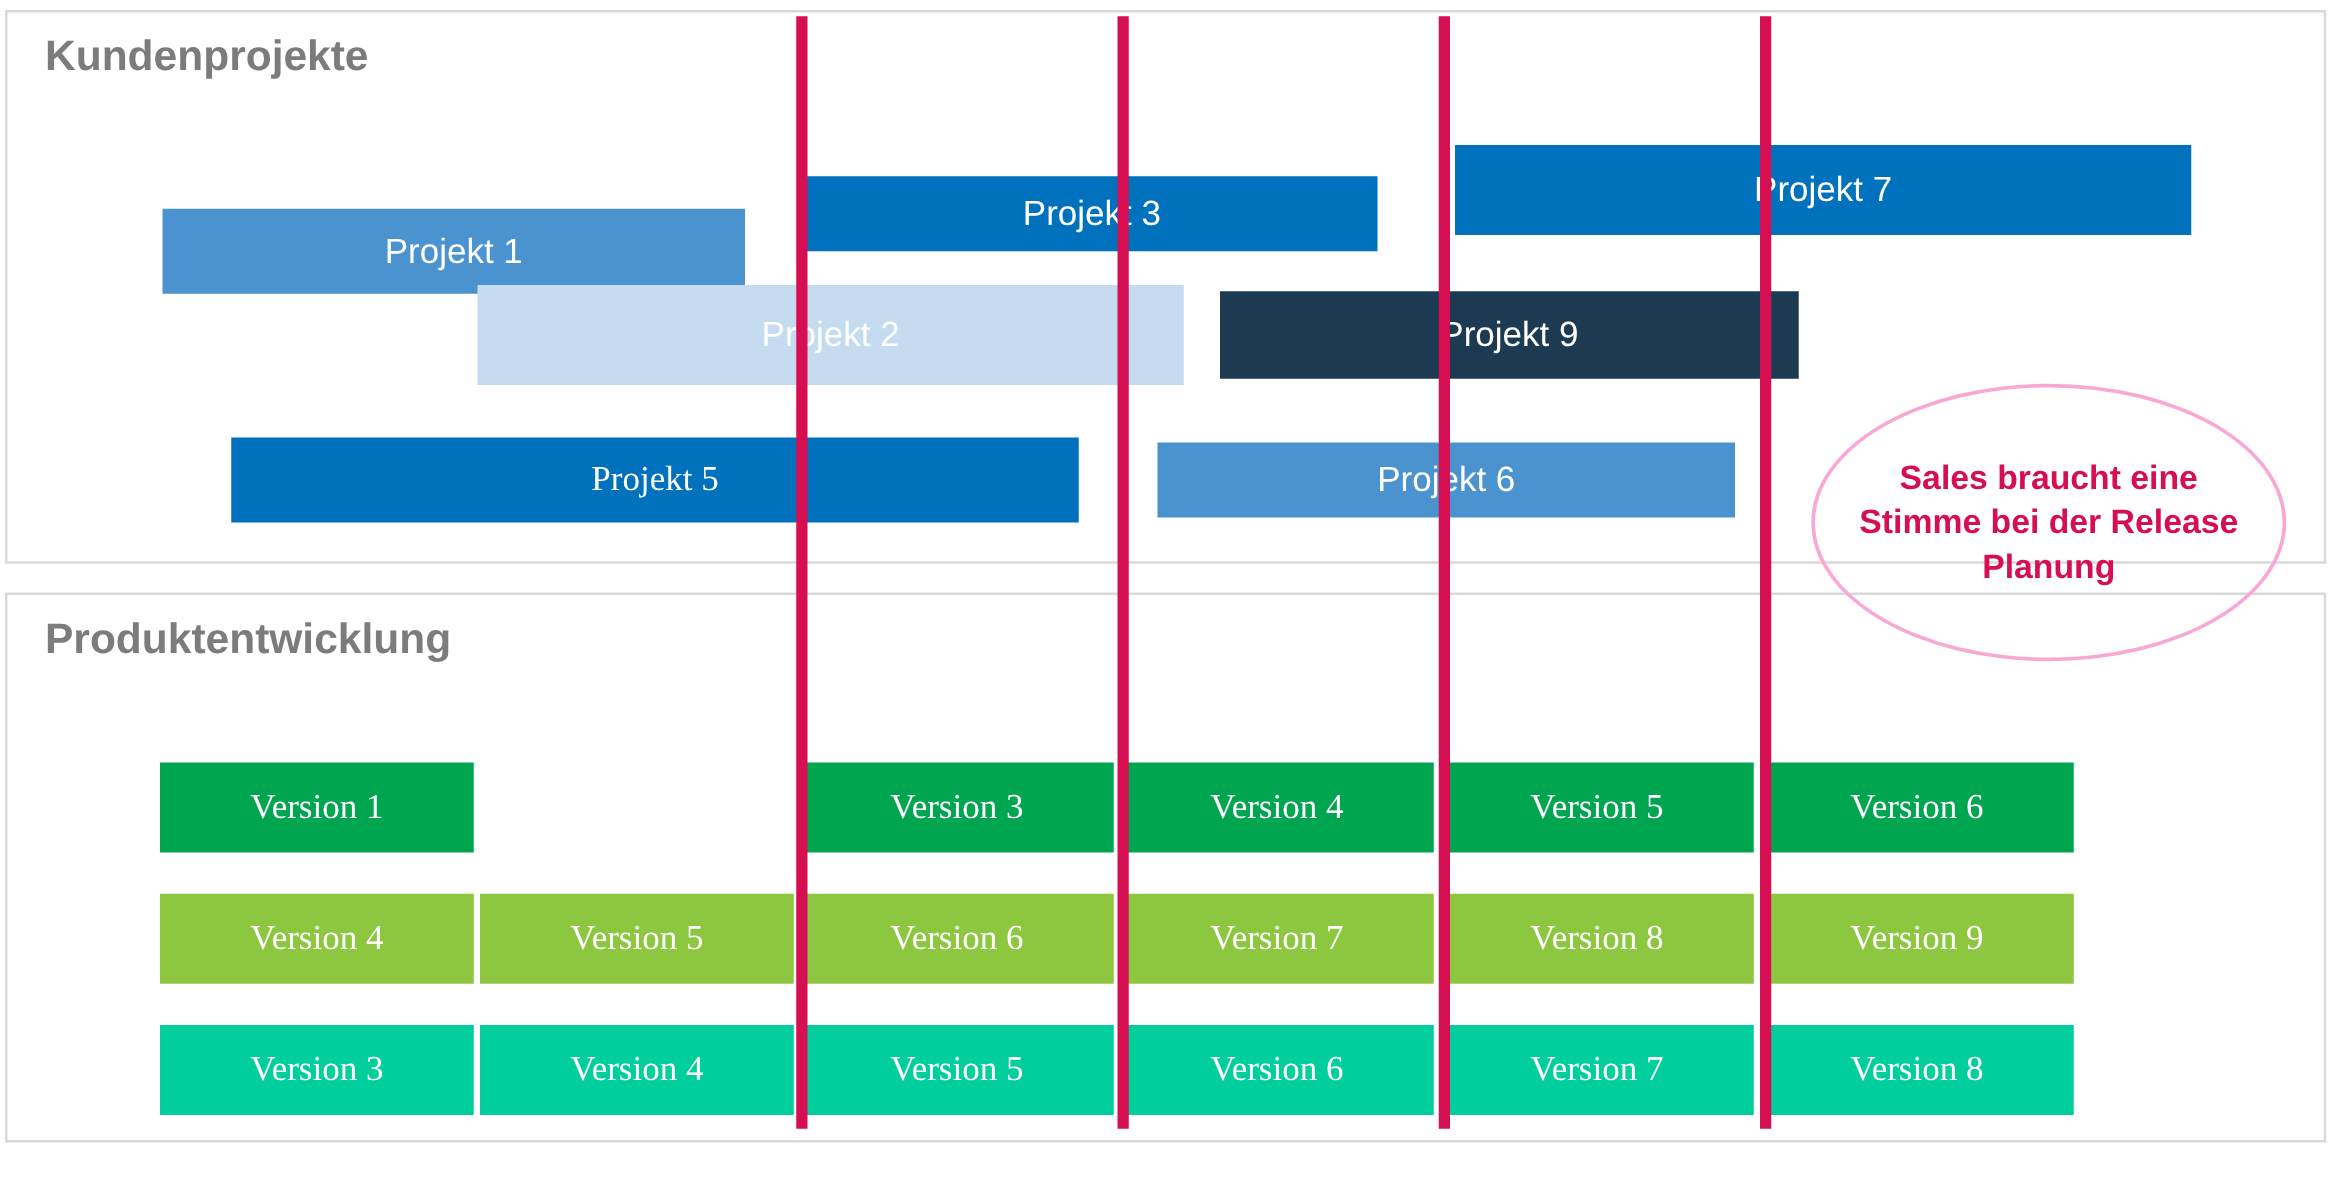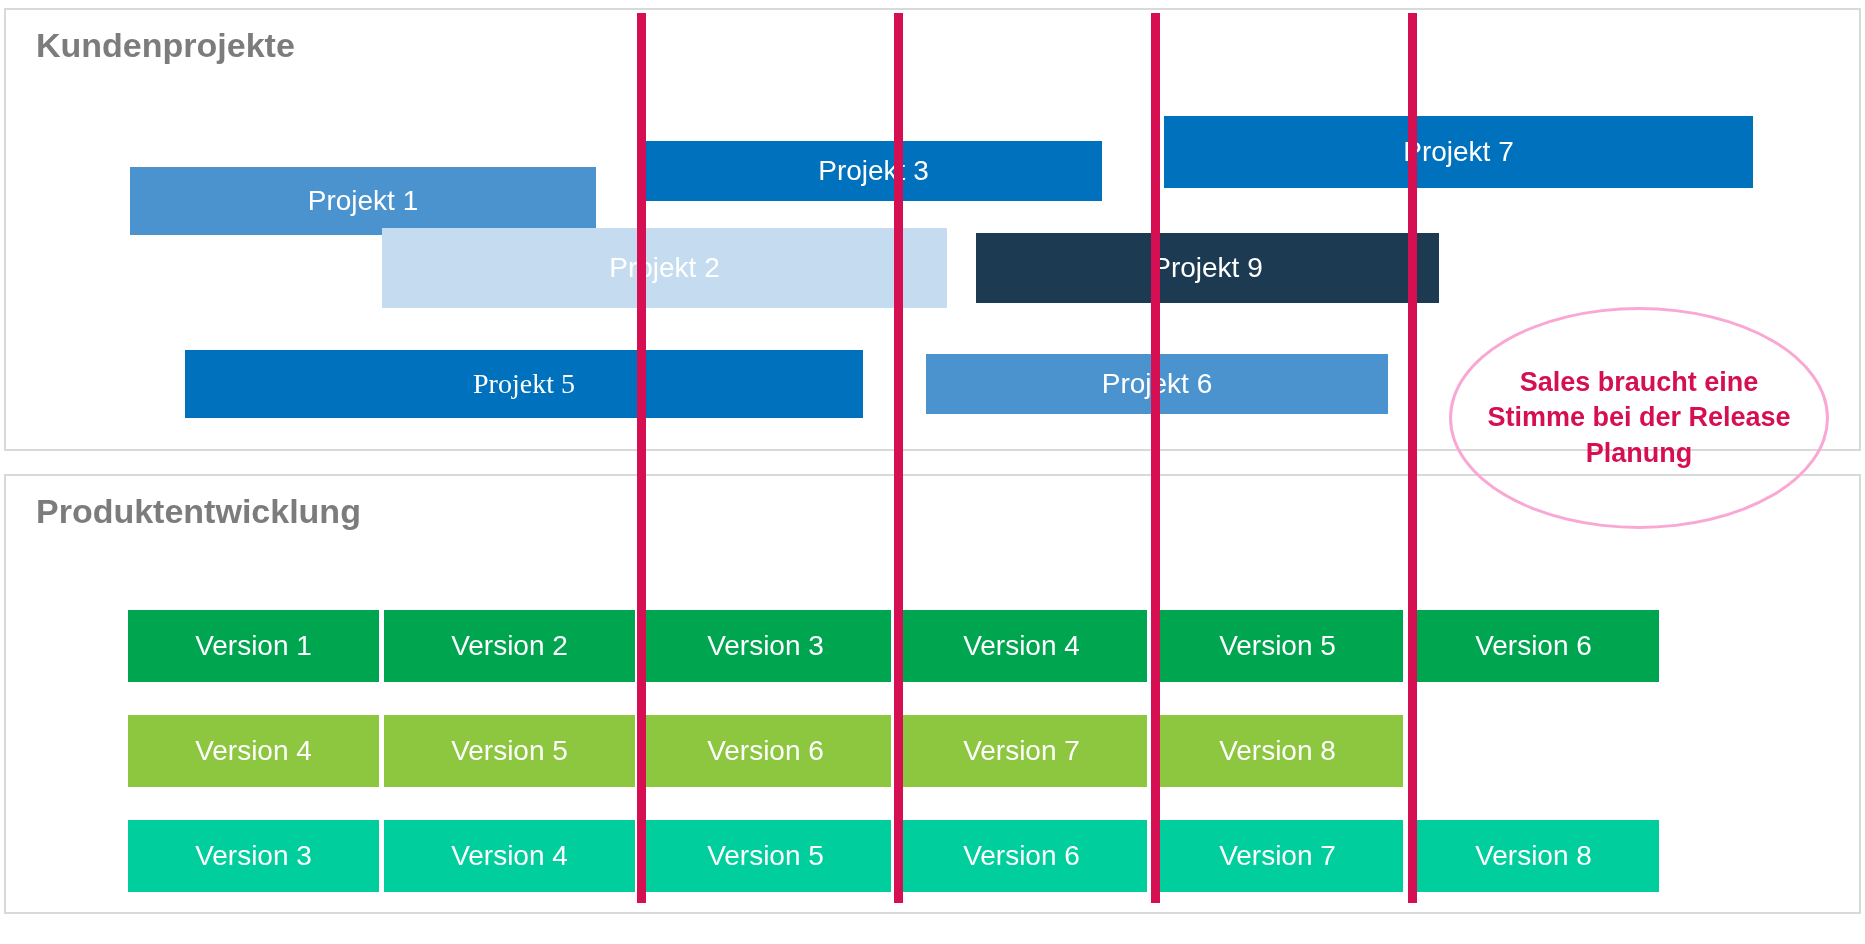--- a/index.html
+++ b/index.html
@@ -59,20 +59,21 @@
   }
   .bar-label {
     pointer-events: none;
   }
   
   .vrow {
     position: absolute;
     height: 52px;
     left: 0;
     right: 0;
+    font-family: Liberation Serif, serif;
   }
   .vseg {
     position: absolute;
     top: 0;
     height: 72px;
     display: flex;
     align-items: center;
     justify-content: center;
     color: #ffffff;
     font-size: 28px;
@@ -145,23 +146,20 @@
 
   <div class="panel" id="panel-product">
     <div class="panel-title">Produktentwicklung</div>
   </div>
 
   <div id="version-rows">
       <div class="vrow" style="top: 610px;">
         <div class="vseg" style="left: 128px; width: 251px; background: rgb(0, 165, 80);">
           <span>Version 1</span>
         </div>
-        <div class="vseg" style="left: 384px; width: 251px; background: rgb(0, 165, 80);">
-          <span>Version 2</span>
-        </div>
         <div class="vseg" style="left: 640px; width: 251px; background: rgb(0, 165, 80);">
           <span>Version 3</span>
         </div>
         <div class="vseg" style="left: 896px; width: 251px; background: rgb(0, 165, 80);">
           <span>Version 4</span>
         </div>
         <div class="vseg" style="left: 1152px; width: 251px; background: rgb(0, 165, 80);">
           <span>Version 5</span>
         </div>
         <div class="vseg" style="left: 1408px; width: 251px; background: rgb(0, 165, 80);">
@@ -176,20 +174,23 @@
           <span>Version 5</span>
         </div>
         <div class="vseg" style="left: 640px; width: 251px; background: rgb(141, 198, 63);">
           <span>Version 6</span>
         </div>
         <div class="vseg" style="left: 896px; width: 251px; background: rgb(141, 198, 63);">
           <span>Version 7</span>
         </div>
         <div class="vseg" style="left: 1152px; width: 251px; background: rgb(141, 198, 63);">
           <span>Version 8</span>
+        </div>
+        <div class="vseg" style="left: 1408px; width: 251px; background: rgb(141, 198, 63);">
+          <span>Version 9</span>
         </div>
       </div>
       <div class="vrow" style="top: 820px;">
         <div class="vseg" style="left: 128px; width: 251px; background: rgb(0, 207, 157);">
           <span>Version 3</span>
         </div>
         <div class="vseg" style="left: 384px; width: 251px; background: rgb(0, 207, 157);">
           <span>Version 4</span>
         </div>
         <div class="vseg" style="left: 640px; width: 251px; background: rgb(0, 207, 157);">

